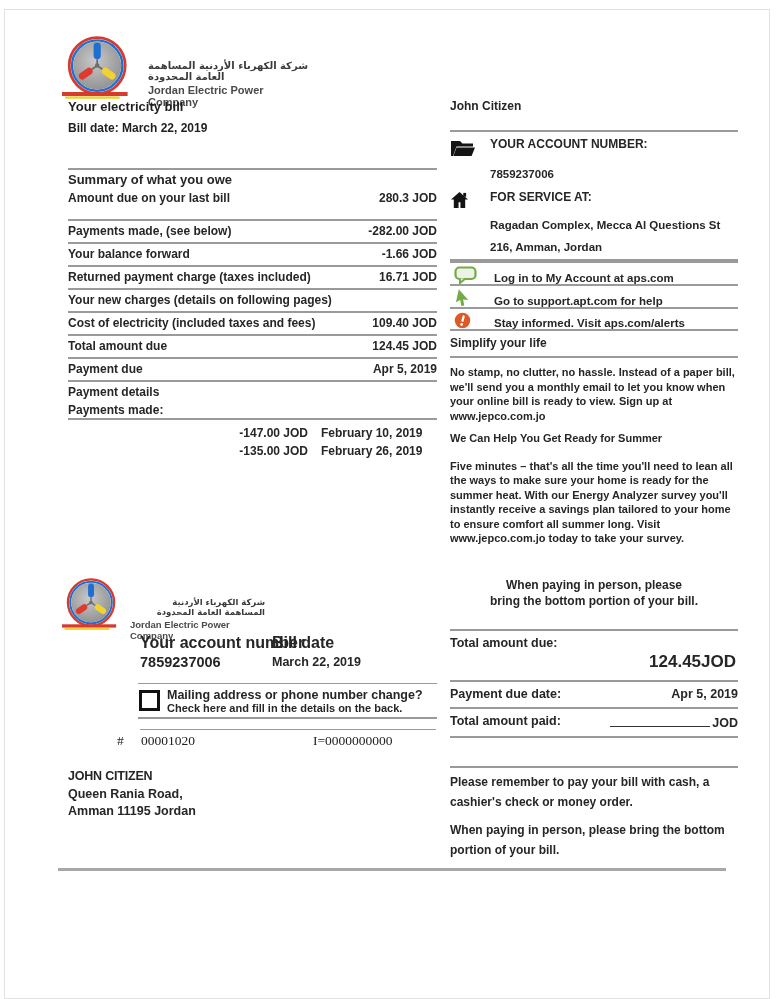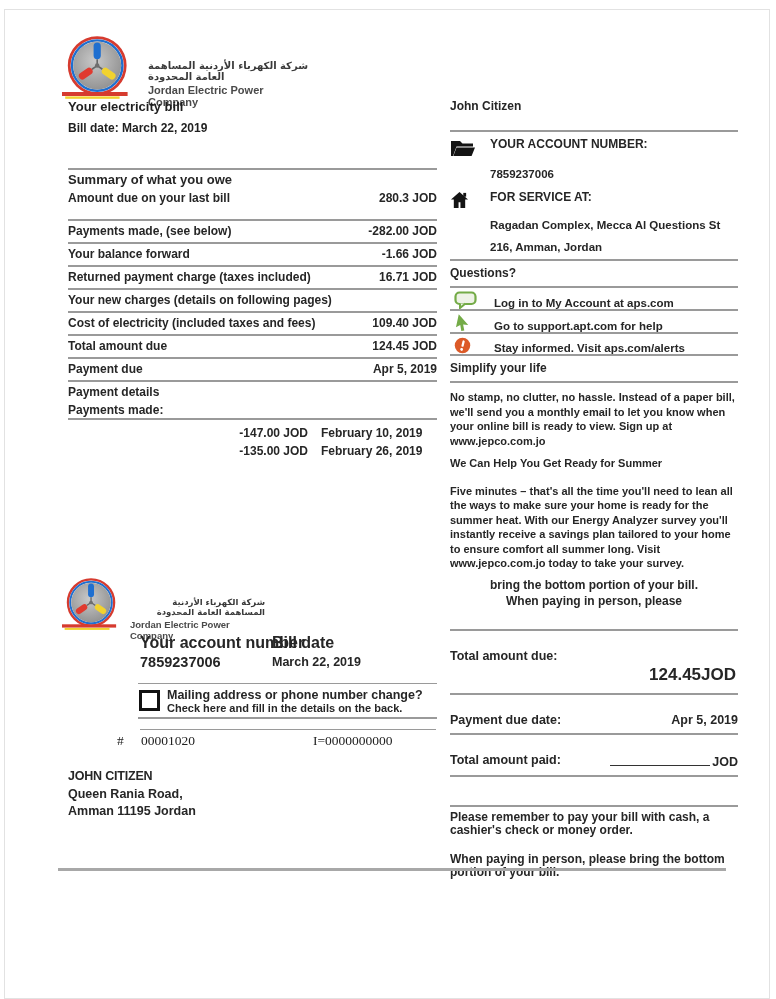--- a/index.html
+++ b/index.html
@@ -46,24 +46,24 @@
   .stub-date-val{font-size:12.5px;font-weight:600;margin-top:3px;}
   .chkblock{position:absolute;left:138px;top:683px;width:299px;}
   .chkrow{display:flex;padding:4px 0 3px;border-top:1px solid #9a9a9a;border-bottom:2px solid #9a9a9a;}
   .chkbox{width:15px;height:15px;border:3px solid #111;background:#fff;margin:2px 7px 0 1px;flex:none;}
   .chk-l1{font-size:12.5px;font-weight:700;}
   .chk-l2{font-size:11px;font-weight:700;}
   .serifnum{font-family:"Liberation Serif","DejaVu Serif",serif;font-size:13.5px;color:#222;}
   .mailaddr{font-size:12.5px;font-weight:600;line-height:17.5px;}
   .rstub{position:absolute;left:450px;top:577px;width:288px;}
   .notice{text-align:center;font-size:12px;font-weight:700;line-height:16px;}
-  .trow{display:flex;justify-content:space-between;font-size:12.5px;font-weight:700;padding:18px 0 6px;}
+  .trow{display:flex;justify-content:space-between;font-size:12.5px;font-weight:700;padding:5px 0 6px;}
   .bigamt{text-align:right;font-size:17px;font-weight:700;padding:2px 2px 8px 0;}
   .blankline{display:inline-block;width:100px;border-bottom:1.5px solid #333;height:12px;margin-right:2px;}
-  .reminder{font-size:12px;font-weight:700;line-height:13px;margin-top:4px;}
+  .reminder{font-size:12px;font-weight:700;line-height:20px;margin-top:4px;}
   .bottomrule{position:absolute;left:58px;top:868px;width:668px;height:3px;background:#a8a8a8;}
   svg{display:block;}
 </style>
 </head>
 <body>
 
 <div class="frame"></div>
 
 <div class="abs" style="left:62px;top:36px;">
   <svg width="80" height="64" viewBox="0 0 100 80">
@@ -170,21 +170,20 @@
         <rect x="14" y="2" width="3" height="4" fill="#141414"></rect>
       </svg>
     </span>
     <span class="ig-label">FOR SERVICE AT:</span>
     <span></span>
     <span class="ig-text">Ragadan Complex, Mecca Al Questions St</span>
     <span></span>
     <span class="ig-text">216, Amman, Jordan</span>
   </div>
   <div class="rule2"></div>
-  <div class="q-title">Questions?</div>
   <div class="rule2"></div>
   <div class="linkrow">
     <span class="ic">
       <svg width="24" height="18" viewBox="0 0 24 18">
         <rect x="1.5" y="1.5" width="20" height="11.5" rx="4" fill="#eef2e6" stroke="#74ab47" stroke-width="2.2"></rect>
         <path d="M6 12.5 L6 17 L11.5 12.5" fill="#eef2e6" stroke="#74ab47" stroke-width="2"></path>
       </svg>
     </span>
     <span class="tx">Log in to My Account at aps.com</span>
   </div>
@@ -269,22 +268,22 @@
 <div class="abs serifnum" style="left:313px;top:733px;">I=0000000000</div>
 
 <div class="abs mailaddr" style="left:68px;top:768px;">
   <div style="letter-spacing:-0.2px;">JOHN  CITIZEN</div>
   <div>Queen Rania Road,</div>
   <div>Amman 11195 Jordan</div>
 </div>
 
 <div class="rstub">
   <div class="notice">
+    <div>When paying in person, please</div>
     <div>bring the bottom portion of your bill.</div>
-    <div>When paying in person, please</div>
   </div>
   <div style="height:20px;"></div>
   <div class="rule2"></div>
   <div class="trow" style="padding-bottom:0;">
     <span>Total amount due:</span>
   </div>
   <div class="bigamt">124.45JOD</div>
   <div class="rule2"></div>
   <div class="trow">
     <span>Payment due date:</span>
@@ -292,16 +291,16 @@
   </div>
   <div class="rule2"></div>
   <div class="trow">
     <span>Total amount paid:</span>
     <span><span class="blankline"></span><span>JOD</span></span>
   </div>
   <div class="rule2"></div>
   <div style="height:28px;"></div>
   <div class="rule2"></div>
   <div class="reminder">Please remember to pay your bill with cash, a cashier's check or money order.</div>
-  <div class="reminder" style="margin-top:16px;">When paying in person, please bring the bottom portion of your bill.</div>
+  <div class="reminder" style="margin-top:8px;">When paying in person, please bring the bottom portion of your bill.</div>
 </div>
 
 <div class="bottomrule"></div>
 
 </body></html>

